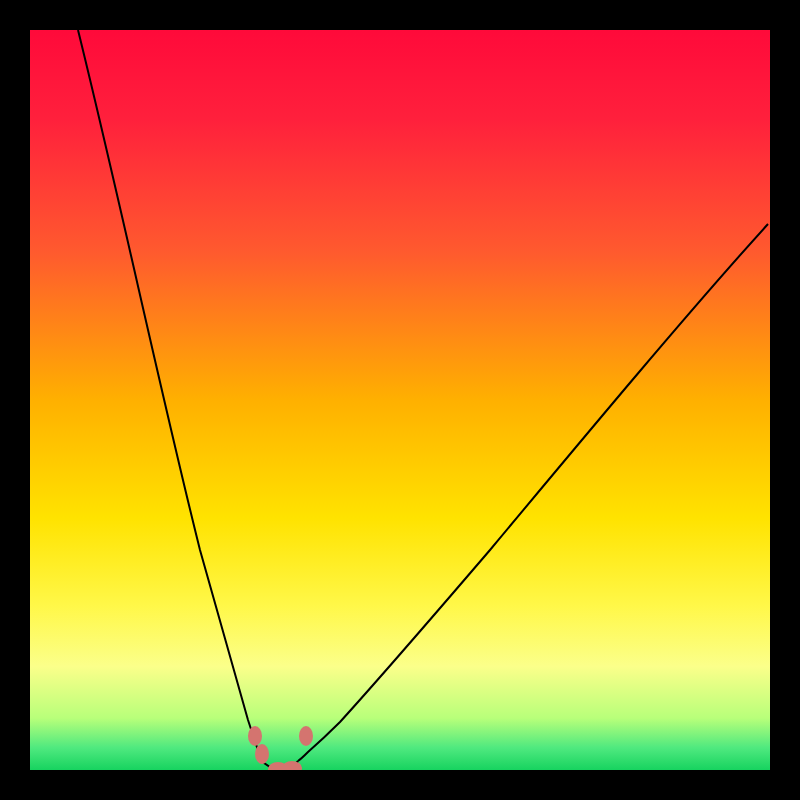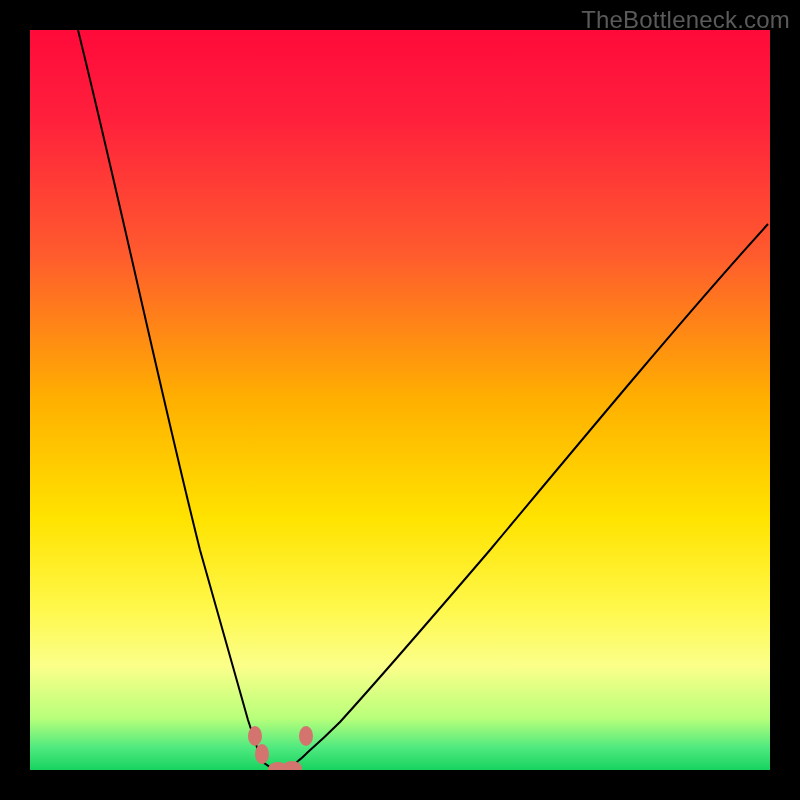--- a/index.html
+++ b/index.html
@@ -30,21 +30,20 @@
   }
   .plot svg { width: 100%; height: 100%; display: block; }
   .curve { fill: none; stroke: #000; stroke-width: 2; }
   .dot-pill-h { fill: #d4746f; }
   .dot-pill-v { fill: #d4746f; }
 </style>
 </head>
 <body>
 
 <div class="frame">
-  <div class="watermark">TheBottleneck.com</div>
   <div class="plot">
     <svg viewBox="0 0 740 740" preserveAspectRatio="none">
       <defs>
         <linearGradient id="bg-grad" x1="0" y1="0" x2="0" y2="1">
 
         <stop offset="0%" stop-color="#ff0a3a"></stop>
             <stop offset="12%" stop-color="#ff203c"></stop>
             <stop offset="30%" stop-color="#ff5a2e"></stop>
             <stop offset="50%" stop-color="#ffb000"></stop>
             <stop offset="66%" stop-color="#ffe300"></stop>

